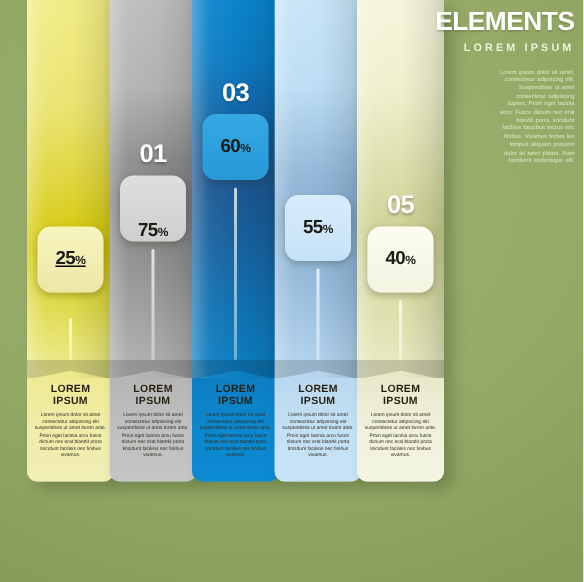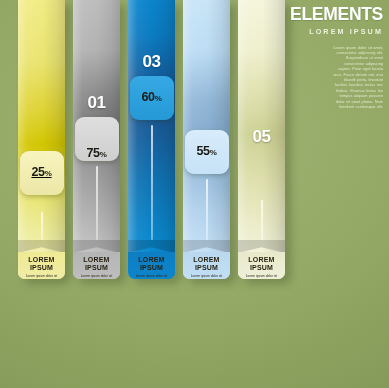--- a/index.html
+++ b/index.html
@@ -64,24 +64,25 @@
     position: absolute;
     left: 18px;
     top: 0;
     width: 268px;
     height: 388px;
   }
   .col {
     position: absolute;
     top: 0;
     width: 47px;
-    height: 279px;
+    height: 321px;
     border-radius: 0 0 7px 7px;
     box-shadow: 6px 5px 9px rgba(52,66,30,0.30);
     overflow: hidden;
+    padding-left: 11px;
   }
   .col-c1 { left: 0px;   }
   .col-c2 { left: 55px;  }
   .col-c3 { left: 110px; }
   .col-c4 { left: 165px; }
   .col-c5 { left: 220px; }
 
   
   .ribbon {
     position: absolute;
@@ -273,20 +274,25 @@
           <span class="w2">IPSUM</span>
         </div>
         <div class="caption-body">Lorem ipsum dolor sit amet consectetur adipiscing elit suspendisse ut amet lorem ante. Proin eget lacinia arcu fusce dictum nec erat blandit porta tincidunt facilisis nec finibus vivamus.</div>
       </div>
     </div>
 
     <div class="col col-c5">
       <div class="ribbon" style="background:linear-gradient(to bottom,#f5f5dc 0%,#eff0cd 18%,#d9dca6 38%,#ccd193 48%,#dbdda8 62%,#e9eac3 78%,#f4f5e0 94%,#f7f7e6 100%);"></div>
       <div class="ribbon-sheen"></div>
       <div class="idx" style="top:127px;">05</div>
+      <div class="badge" style="top:151px;background:linear-gradient(to bottom,#fcfcf0,#f4f4e2);">
+        <div class="badge-text">
+          <span>40</span><span class="pct">%</span>
+        </div>
+      </div>
       <div class="stem" style="top:200px;height:40px;"></div>
       <div class="fold" style="top:240px;"></div>
       <div class="caption" style="top:252px;height:113px;background:linear-gradient(to bottom,#e8e9ca 0%,#f0f1dc 30%,#f7f7ea 100%);">
         <div class="caption-title">
           <span>LOREM</span>
           <span class="w2">IPSUM</span>
         </div>
         <div class="caption-body">Lorem ipsum dolor sit amet consectetur adipiscing elit suspendisse ut amet lorem ante. Proin eget lacinia arcu fusce dictum nec erat blandit porta tincidunt facilisis nec finibus vivamus.</div>
       </div>
     </div>

